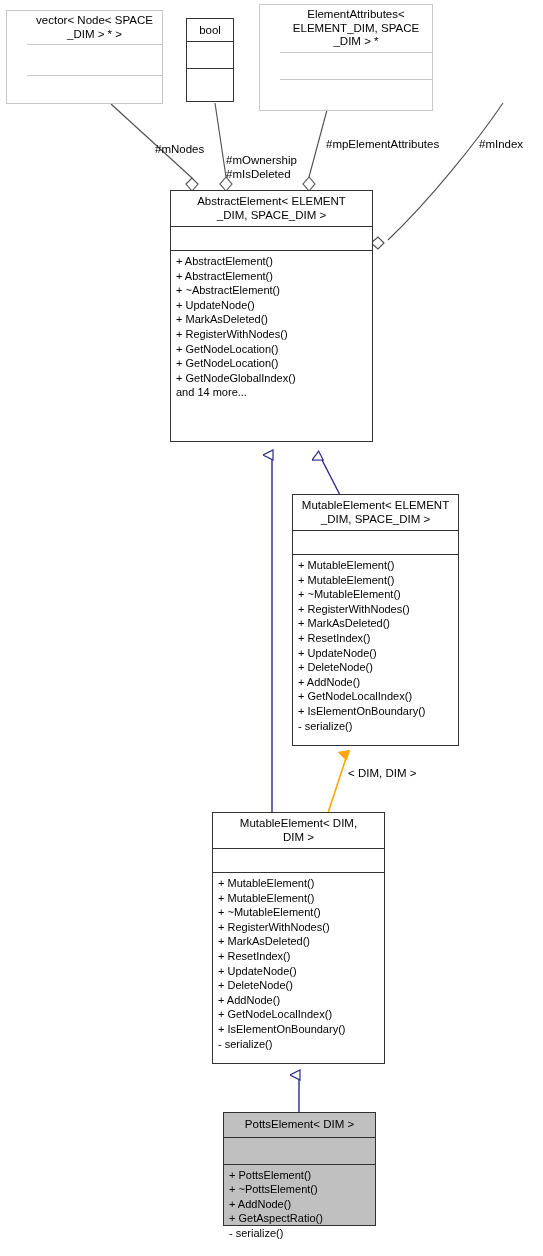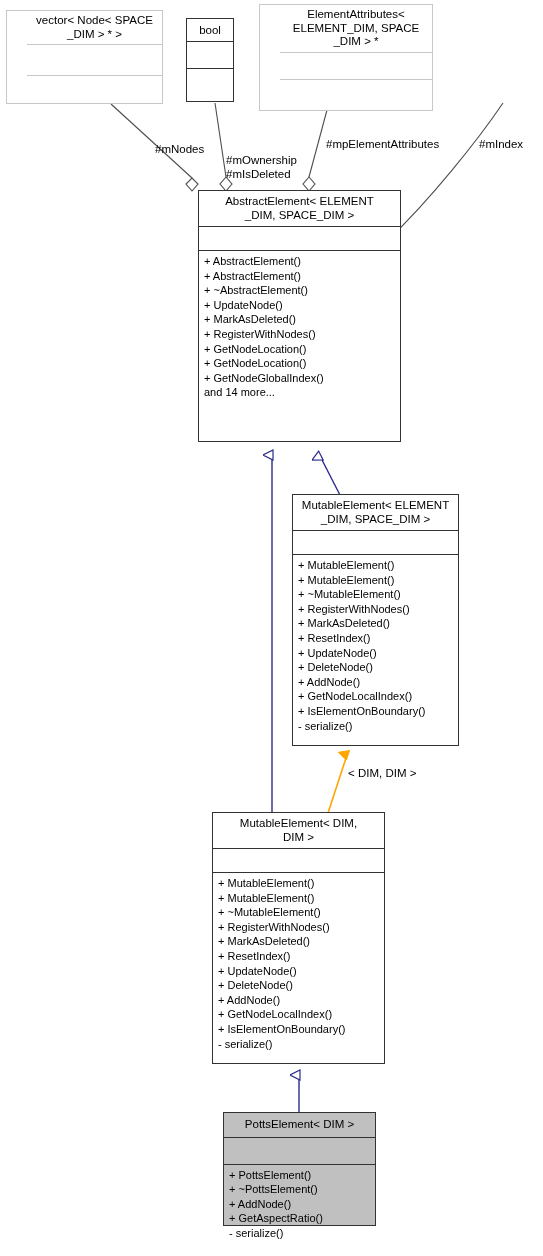--- a/index.html
+++ b/index.html
@@ -163,21 +163,21 @@
 
   <div class="edge-label" style="left:226px; top:131px; text-align:left;margin-top:23px;">#mOwnership
 #mIsDeleted</div>
 
   <div class="edge-label" style="left:326px; top:138px;">#mpElementAttributes</div>
 
   <div class="edge-label" style="left:479px; top:138px;">#mIndex</div>
 
   <div class="edge-label" style="left:348px; top:767px;">&lt; DIM, DIM &gt;</div>
 
-  <div class="node dark" style="left:170px; top:190px; width:203px; height:252px;margin-left:28px;">
+  <div class="node dark" style="left:170px; top:190px; width:203px; height:252px;">
     <div class="node-title" style="padding:4px 3px;">AbstractElement&lt; ELEMENT
 _DIM, SPACE_DIM &gt;</div>
     <div class="sep"></div>
     <div class="node-attrs" style="height:23px;"></div>
     <div class="sep"></div>
     <div class="node-ops">
       <div class="op">+ AbstractElement()</div>
       <div class="op">+ AbstractElement()</div>
       <div class="op">+ ~AbstractElement()</div>
       <div class="op">+ UpdateNode()</div>

